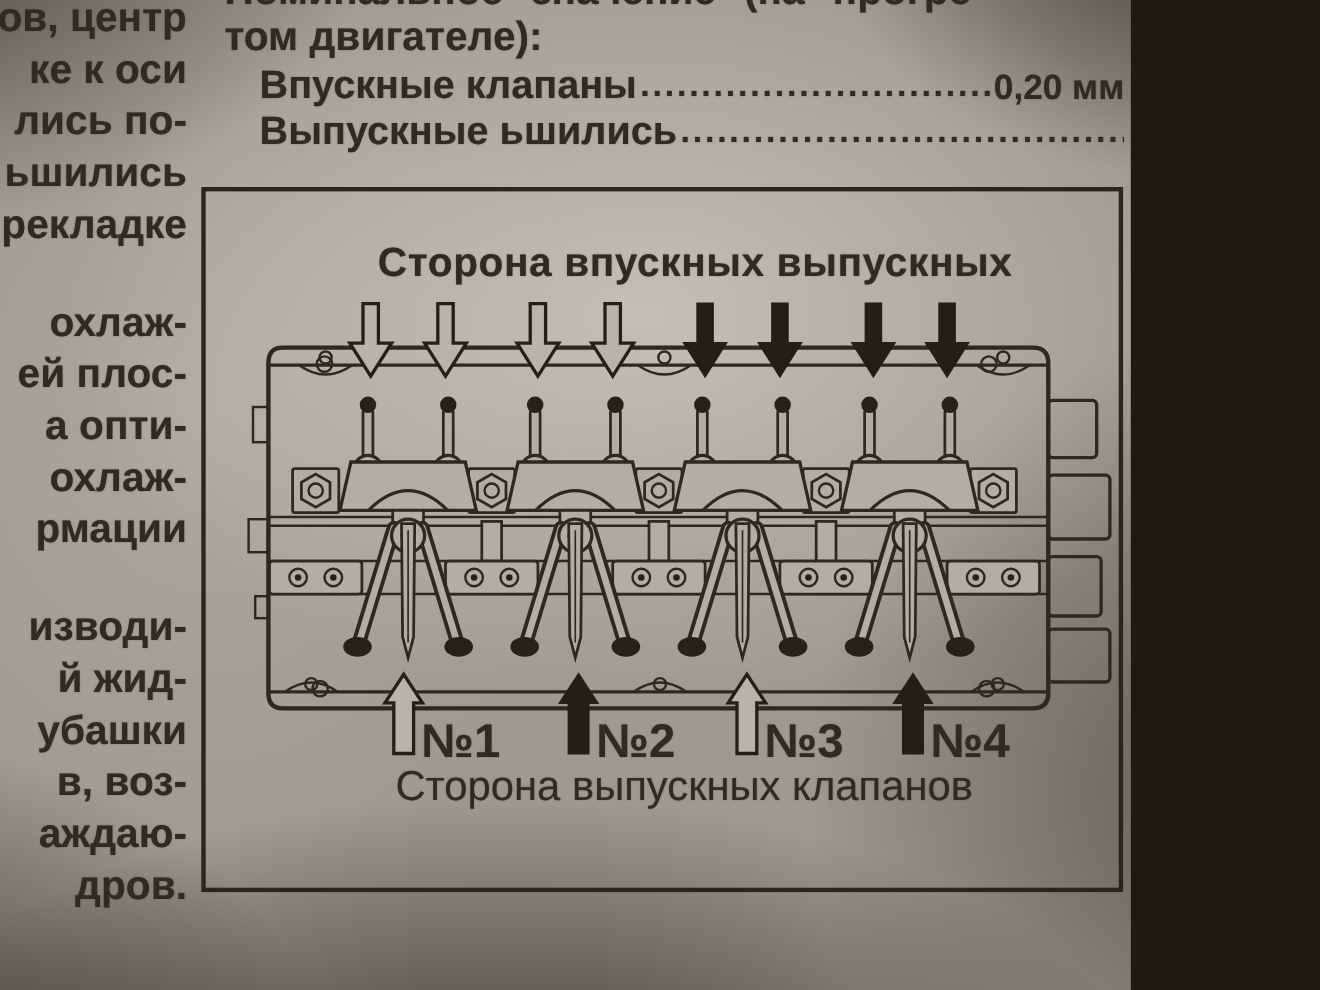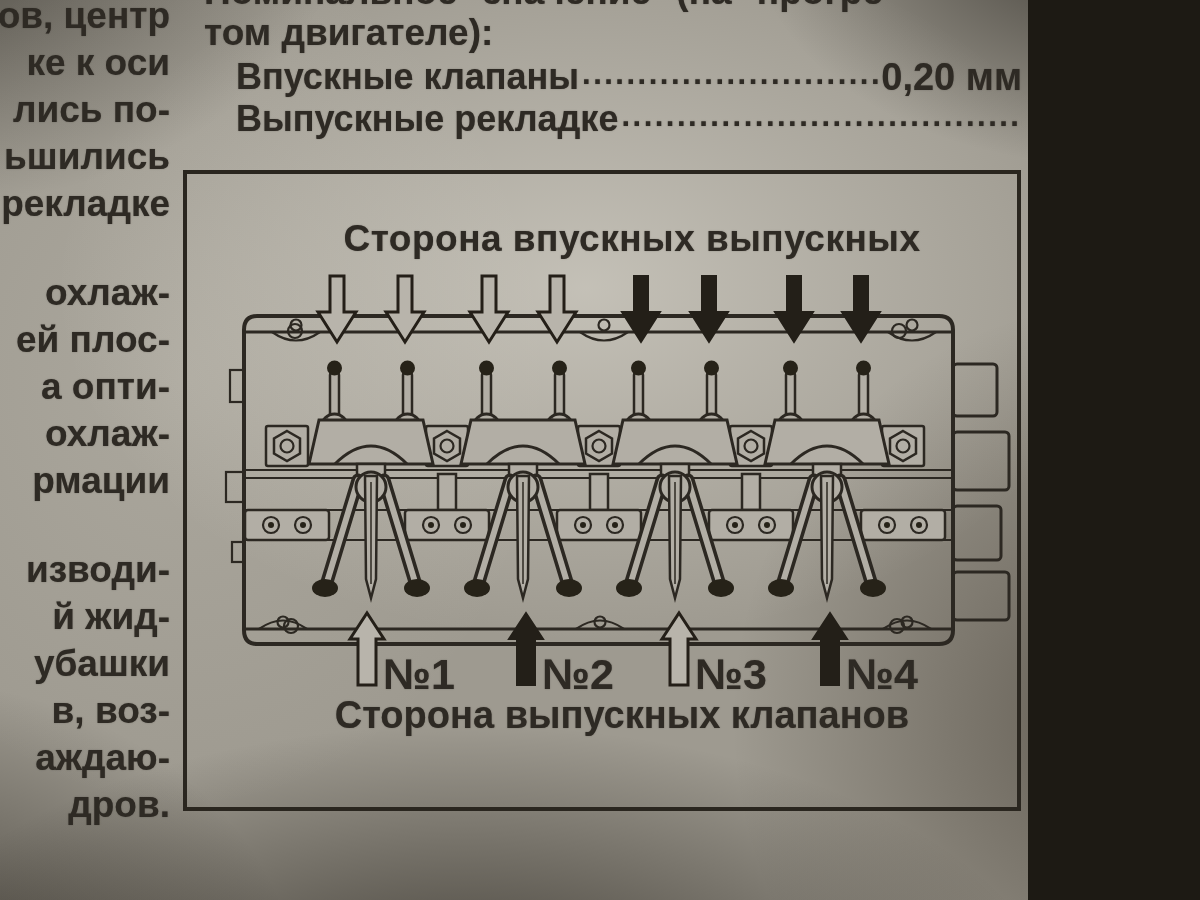--- a/index.html
+++ b/index.html
@@ -24,32 +24,32 @@
   .left-col{position:absolute;left:-12px;top:-8px;width:182px;text-align:right;
     font-size:37px;font-weight:bold;line-height:47px;white-space:nowrap;}
   .left-col .lline{height:47px;}
   .left-col .lspace{height:42px;}
   
   .top-block{position:absolute;left:200px;top:0;width:822px;height:152px;
     font-weight:bold;}
   .nom1{position:absolute;top:-29px;left:4px;font-size:37px;white-space:nowrap;word-spacing:15px;}
   .nom2{position:absolute;top:12px;left:4px;font-size:37px;}
   .spec-rows{position:absolute;top:56px;left:36px;right:0;}
-  .spec-row{display:flex;align-items:center;height:42px;overflow:hidden;}
+  .spec-row{display:flex;align-items:flex-end;height:42px;overflow:hidden;}
   .spec-label{font-size:36px;white-space:nowrap;}
   .spec-dots{flex:1;overflow:hidden;white-space:nowrap;font-size:31px;letter-spacing:2.5px;
     padding:0 3px;transform:translateY(-3px);}
-  .spec-value{font-size:38px;white-space:nowrap;}
+  .spec-value{font-size:32px;white-space:nowrap;}
   
   .fig{position:absolute;left:183px;top:170px;width:830px;height:633px;
     border:4px solid #2a261f;}
   .fig-top-label{position:absolute;top:44px;left:60px;right:0;text-align:center;
     font-size:37px;font-weight:bold;letter-spacing:.5px;}
   .fig-bottom-label{position:absolute;top:520px;left:40px;right:0;text-align:center;
-    font-size:38px;font-weight:bold;}
+    font-size:38px;font-weight:normal;}
   .figsvg{position:absolute;left:0;top:0;width:830px;height:633px;}
   .numlbl{position:absolute;top:476px;font-size:43px;font-weight:bold;}
   
   .ln2{stroke:#2c2822;stroke-width:2.2;fill:none;}
   .ln3{stroke:#2c2822;stroke-width:3;fill:none;}
   .ln4{stroke:#2c2822;stroke-width:4;fill:none;}
   .pp{fill:#b2aea5;stroke:#2c2822;stroke-width:2.5;}
   .pp3{fill:#b2aea5;stroke:#2c2822;stroke-width:3;}
   .ink{fill:#262218;stroke:none;}
   .arr.hollow{fill:#b8b4ab;stroke:#241f18;stroke-width:3;}
@@ -94,21 +94,21 @@
   <div class="top-block">
     <div class="nom1">Номинальное  значение  (на  прогре-</div>
     <div class="nom2">том двигателе):</div>
     <div class="spec-rows">
         <div class="spec-row">
           <span class="spec-label">Впускные клапаны</span>
           <span class="spec-dots">..........................................</span>
           <span class="spec-value">0,20 мм</span>
         </div>
         <div class="spec-row">
-          <span class="spec-label">Выпускные рекладке</span>
+          <span class="spec-label">Выпускные ьшились</span>
           <span class="spec-dots">..........................................</span>
         </div>
       </div>
   </div>
 
   <div class="fig" id="figframe">
     <svg class="figsvg" id="figsvg" viewBox="0 0 830 633" xmlns="http://www.w3.org/2000/svg">
       <defs>
         <g id="hexb">
           <polygon class="pp" points="0,-15 13,-7.5 13,7.5 0,15 -13,7.5 -13,-7.5"></polygon>

